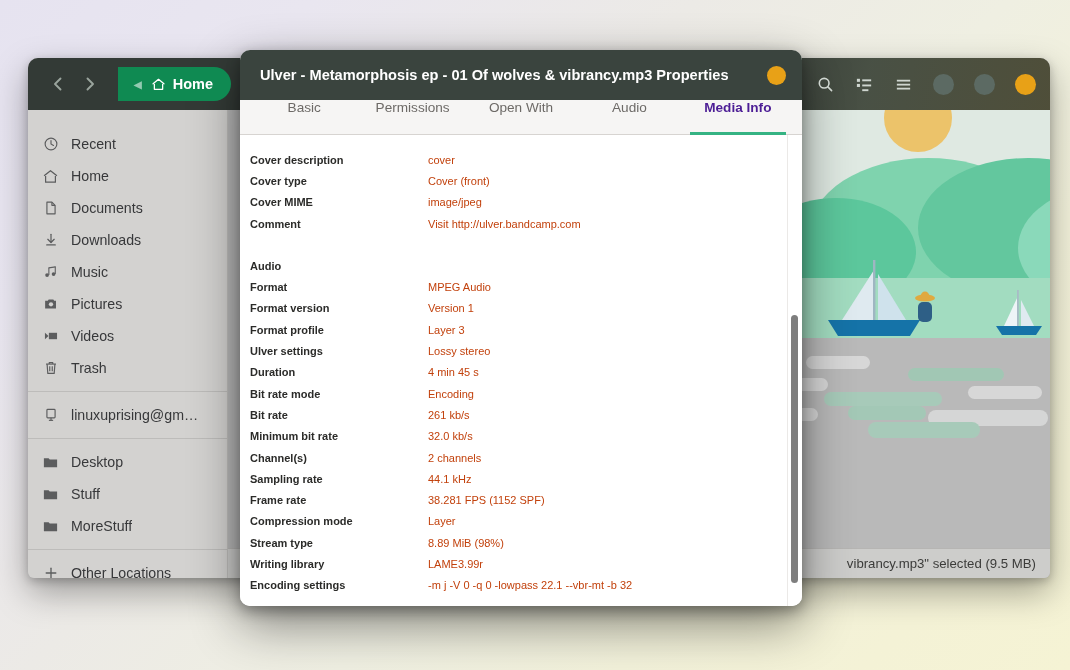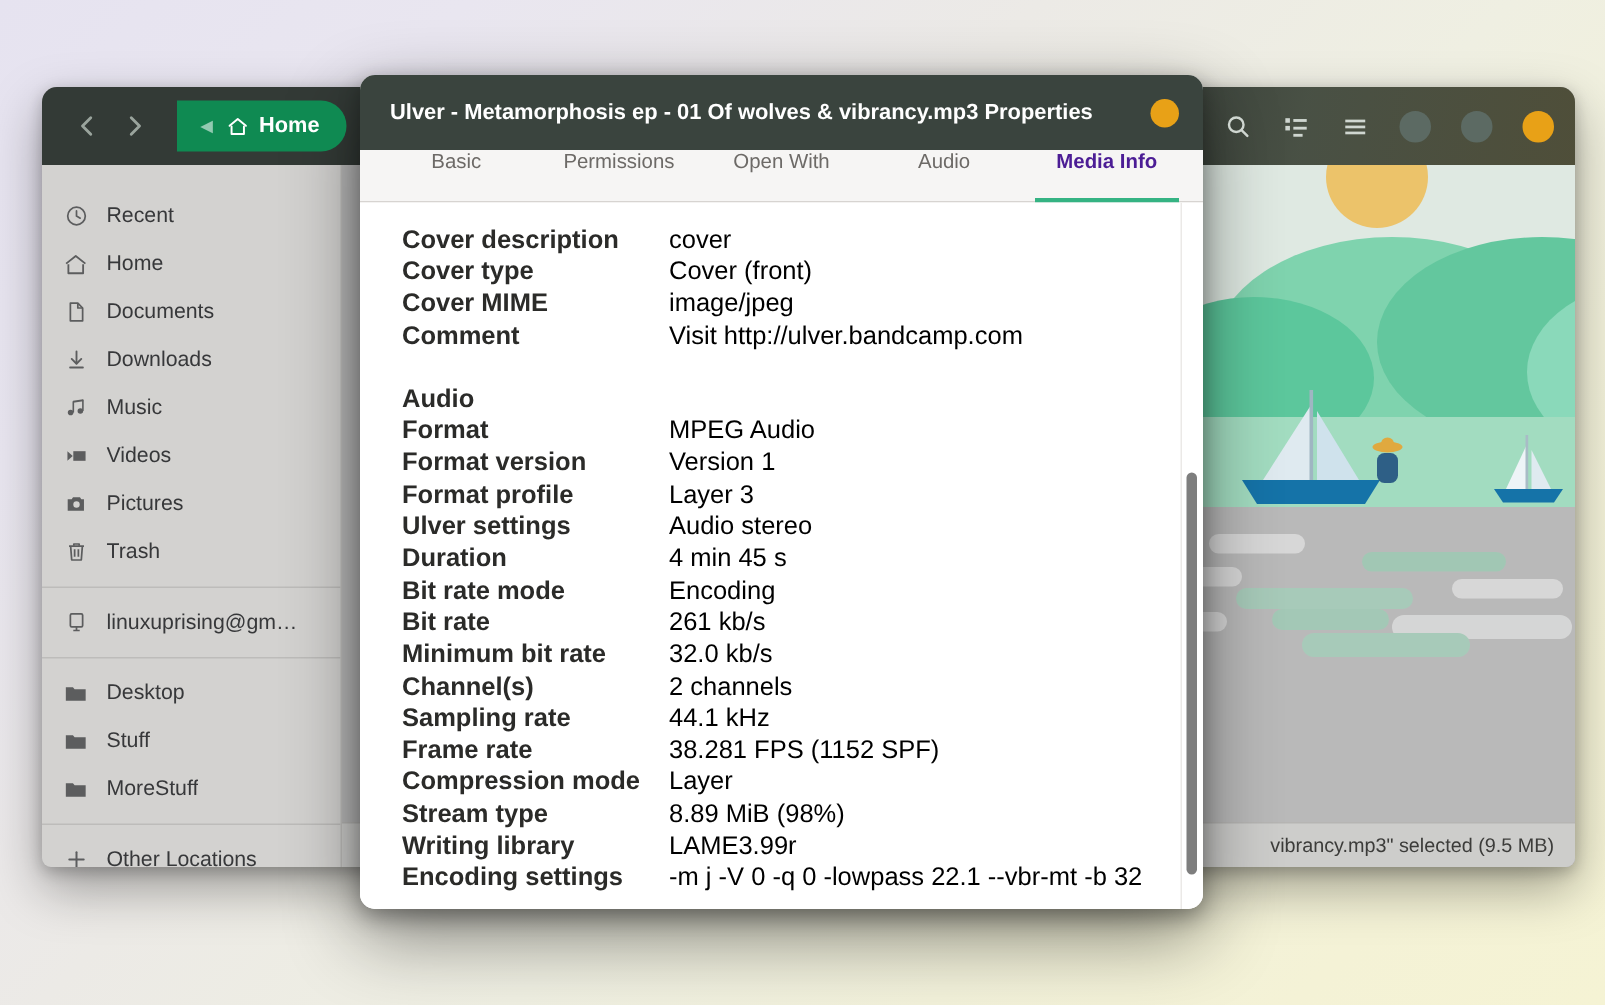--- a/index.html
+++ b/index.html
@@ -219,33 +219,33 @@
   }
 
   #props-scroll {
     position: relative;
     flex: 1;
     background: #fff;
     overflow: hidden;
     padding: 14px 0 10px 0;
   }
   #props-list {
-    padding-left: 28px;
-    font-size: 17px;
+    padding-left: 10px;
+    font-size: 11px;
   }
   .prow {
     display: flex;
     height: 21.3px;
     align-items: center;
   }
   .prow .k {
     width: 178px; flex: 0 0 178px;
     font-weight: 700; color: #2b2b29;
   }
-  .prow .v { color: #000000; white-space: nowrap; }
+  .prow .v { color: #c2410c; white-space: nowrap; }
   .prow.section { height: 21.3px; }
   .prow.section .k { font-weight: 700; color: #2b2b29; }
   .spacer { height: 21px; }
 
   #props-scrollbar {
     position: absolute;
     right: 4px; top: 180px;
     width: 7px; height: 268px;
     border-radius: 4px;
     background: #7e7e7e;
@@ -372,35 +372,35 @@
                 <circle cx="11.9" cy="11.3" r="2.1"></circle>
                 <rect x="13.2" y="2.8" width="1.2" height="8.4"></rect>
               </svg>
           </span>
           <span class="lbl">Music</span>
         </div>
 
         <div class="side-item">
           <span class="ic">
             <svg width="16" height="16" viewBox="0 0 18 18" fill="currentColor">
+                <path d="M2.4 5.4h3l1-1.4h5.2l1 1.4h2V14H2.4z"></path>
+                <circle cx="9" cy="9.4" r="2.4" fill="#d3d2d0"></circle>
+              </svg>
+          </span>
+          <span class="lbl">Pictures</span>
+        </div>
+
+        <div class="side-item">
+          <span class="ic">
+            <svg width="16" height="16" viewBox="0 0 18 18" fill="currentColor">
                 <polygon points="2.2,5.4 2.2,12.6 6.2,9"></polygon>
                 <rect x="6.6" y="5.4" width="9.2" height="7.2"></rect>
               </svg>
           </span>
           <span class="lbl">Videos</span>
-        </div>
-
-        <div class="side-item">
-          <span class="ic">
-            <svg width="16" height="16" viewBox="0 0 18 18" fill="currentColor">
-                <path d="M2.4 5.4h3l1-1.4h5.2l1 1.4h2V14H2.4z"></path>
-                <circle cx="9" cy="9.4" r="2.4" fill="#d3d2d0"></circle>
-              </svg>
-          </span>
-          <span class="lbl">Pictures</span>
         </div>
 
         <div class="side-item">
           <span class="ic">
             <svg width="16" height="16" viewBox="0 0 18 18" fill="none" stroke="currentColor" stroke-width="1.3" stroke-linejoin="round">
                 <path d="M3.4 4.6h11.2"></path>
                 <path d="M4.6 4.6 5.4 15h7.2l.8-10.4"></path>
                 <path d="M7 4.4V3h4v1.4"></path>
                 <path d="M7.6 7v5.6M10.4 7v5.6"></path>
               </svg>
@@ -587,21 +587,21 @@
           <div class="prow">
             <div class="k">Format version</div>
             <div class="v">Version 1</div>
           </div>
           <div class="prow">
             <div class="k">Format profile</div>
             <div class="v">Layer 3</div>
           </div>
           <div class="prow">
             <div class="k">Ulver settings</div>
-            <div class="v">Audio stereo</div>
+            <div class="v">Lossy stereo</div>
           </div>
           <div class="prow">
             <div class="k">Duration</div>
             <div class="v">4 min 45 s</div>
           </div>
           <div class="prow">
             <div class="k">Bit rate mode</div>
             <div class="v">Encoding</div>
           </div>
           <div class="prow">

